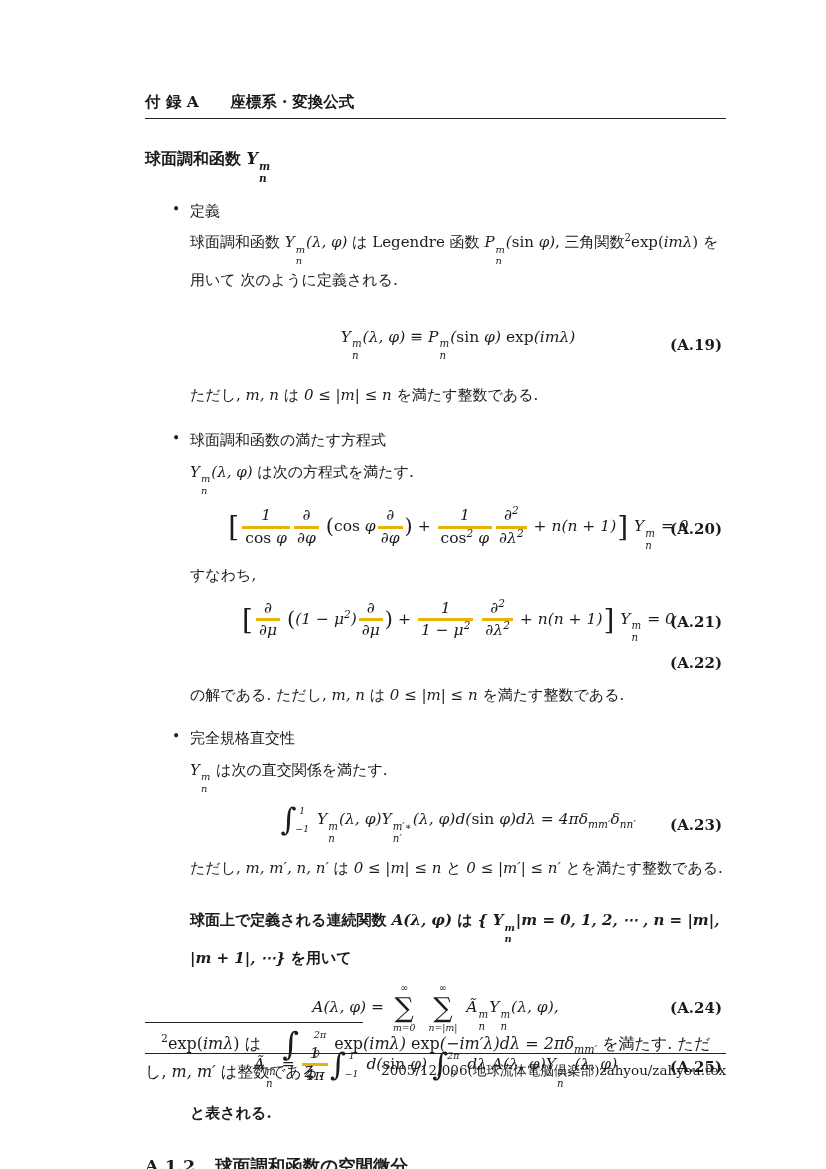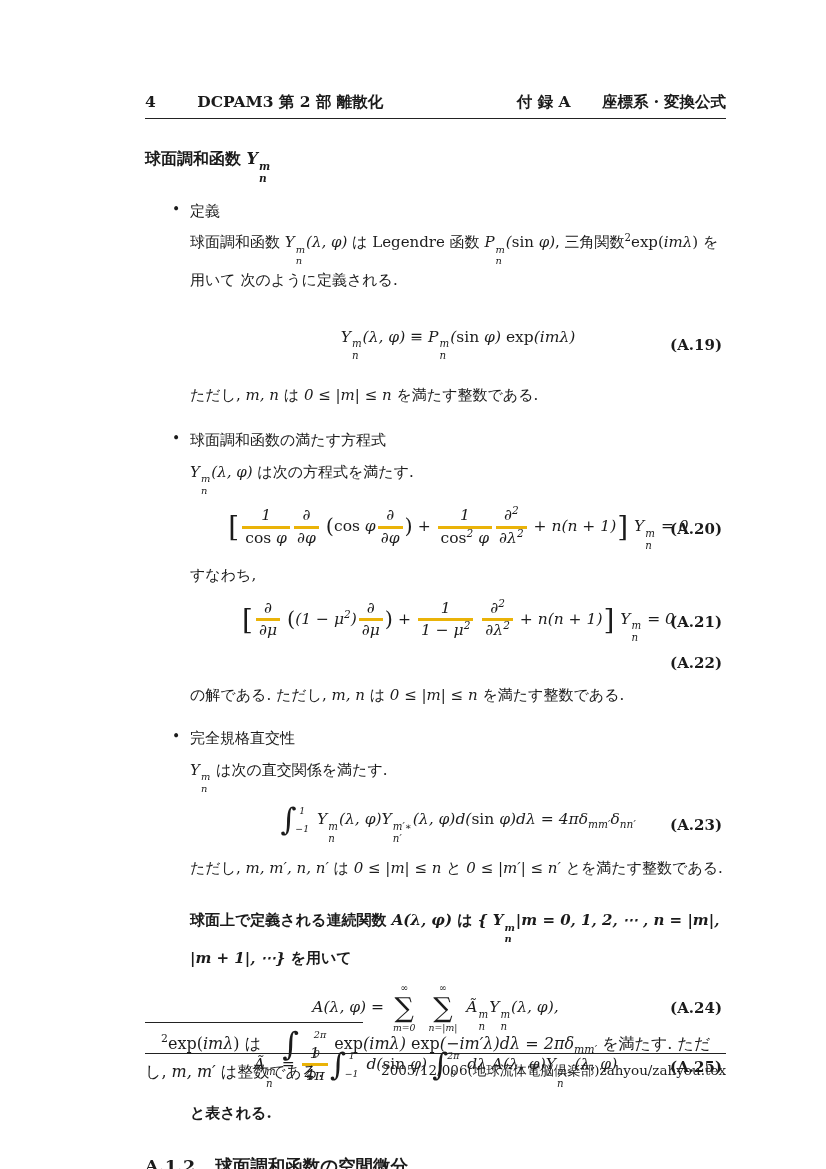--- a/index.html
+++ b/index.html
@@ -97,24 +97,20 @@
   .footrule { border-top: 1px solid #222; }
   .footrow { display: flex; justify-content: flex-end; margin-top: 8px; font-size: 13.5px; }
 </style>
 </head>
 <body>
 
 <div class="page">
 
   <div class="content-col">
     <div class="runninghead">
-      <div class="rh-left">
-        <span class="rh-num">4</span>
-        <span class="rh-title">DCPAM3 第 2 部 離散化</span>
-      </div>
       <div class="rh-right">
         <span class="rh-apx">付 録 A</span>
         <span class="rh-title">座標系・変換公式</span>
       </div>
     </div>
     <div class="headrule"></div>
 
     <div class="para-heading mhost-u">球面調和函数 <span class="mi">Y<span class="ss">
             <span class="ssup">m</span>
             <span class="ssub">n</span>

